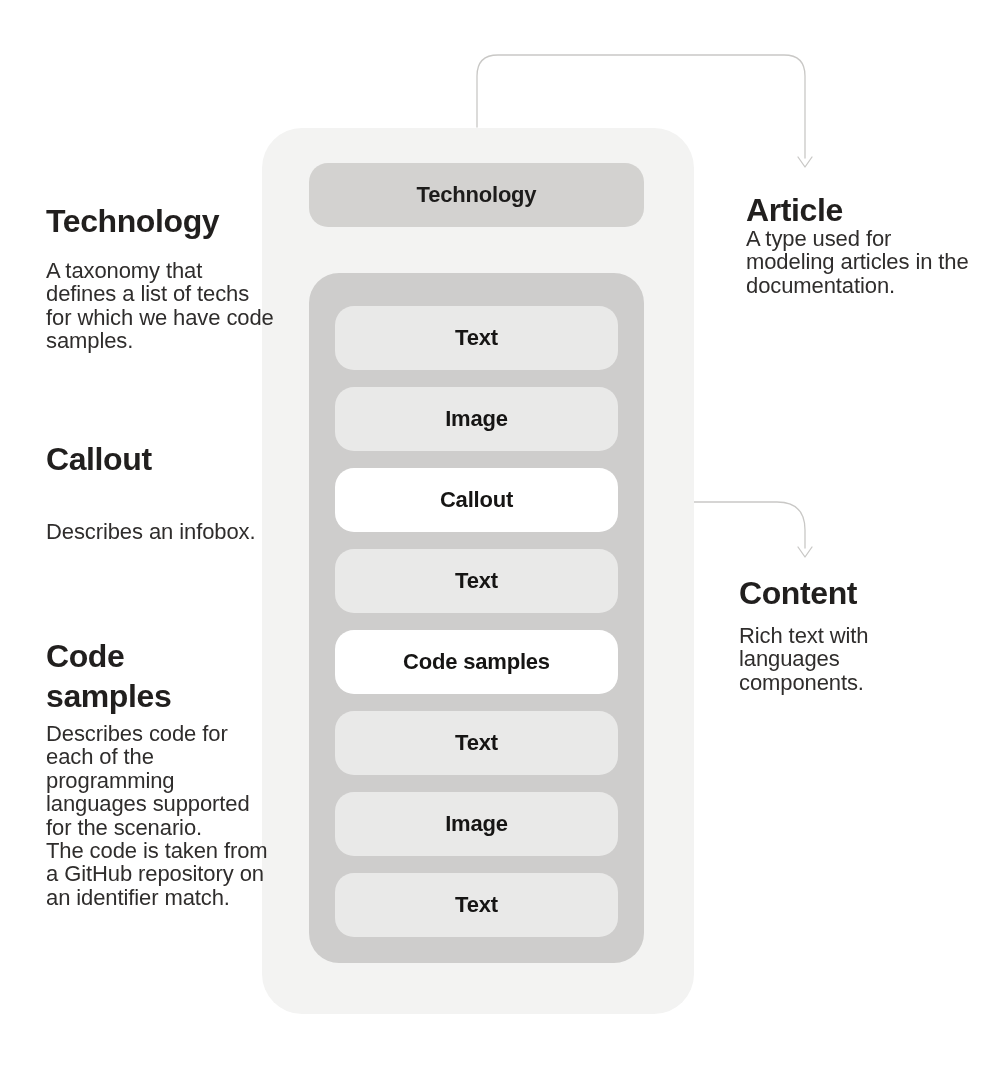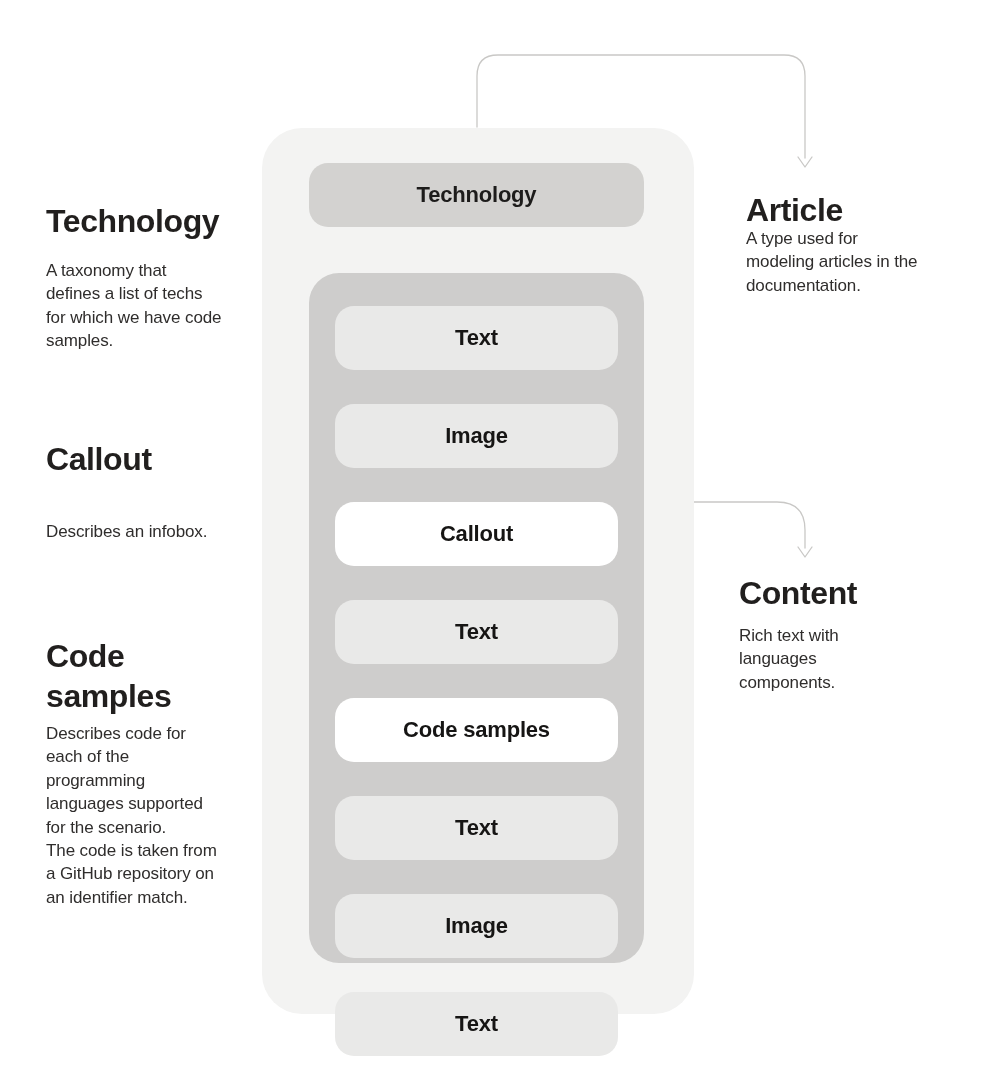--- a/index.html
+++ b/index.html
@@ -31,21 +31,21 @@
     letter-spacing: -0.2px;
   }
   .card-container {
     position: absolute;
     left: 47px; top: 145px;
     width: 335px; height: 690px;
     background: #cecdcc;
     border-radius: 30px;
     box-sizing: border-box;
     padding: 33px 26px 26px 26px;
-    display: flex; flex-direction: column; gap: 34px;
+    display: flex; flex-direction: column; gap: 17px;
   }
   .component-pill {
     height: 64px; flex: 0 0 64px;
     border-radius: 19px;
     display: flex; align-items: center; justify-content: center;
     font-size: 22px; font-weight: bold; color: #161514;
     letter-spacing: -0.2px;
   }
   .component-pill[data-variant="gray"]  { background: #e9e9e8; }
   .component-pill[data-variant="white"] { background: #ffffff; }
@@ -53,21 +53,21 @@
   
   .anno-heading {
     position: absolute;
     font-size: 32px; font-weight: bold; color: #211f1e;
     line-height: 40px; letter-spacing: -0.4px;
     white-space: nowrap;
   }
   .anno-heading.wrap { white-space: normal; width: 190px; }
   .anno-body {
     position: absolute;
-    font-size: 17px; color: #2f2d2c;
+    font-size: 22px; color: #2f2d2c;
     line-height: 23.4px; letter-spacing: -0.1px;
   }
   .anno-body div { white-space: nowrap; }
 
   #tech-heading    { left: 46px; top: 201px; }
   #tech-body       { left: 46px; top: 259px; }
   #callout-heading { left: 46px; top: 439px; }
   #callout-body    { left: 46px; top: 484px; margin-top: 36px; }
   #code-heading    { left: 46px; top: 636px; }
   #code-body       { left: 46px; top: 722px; }

